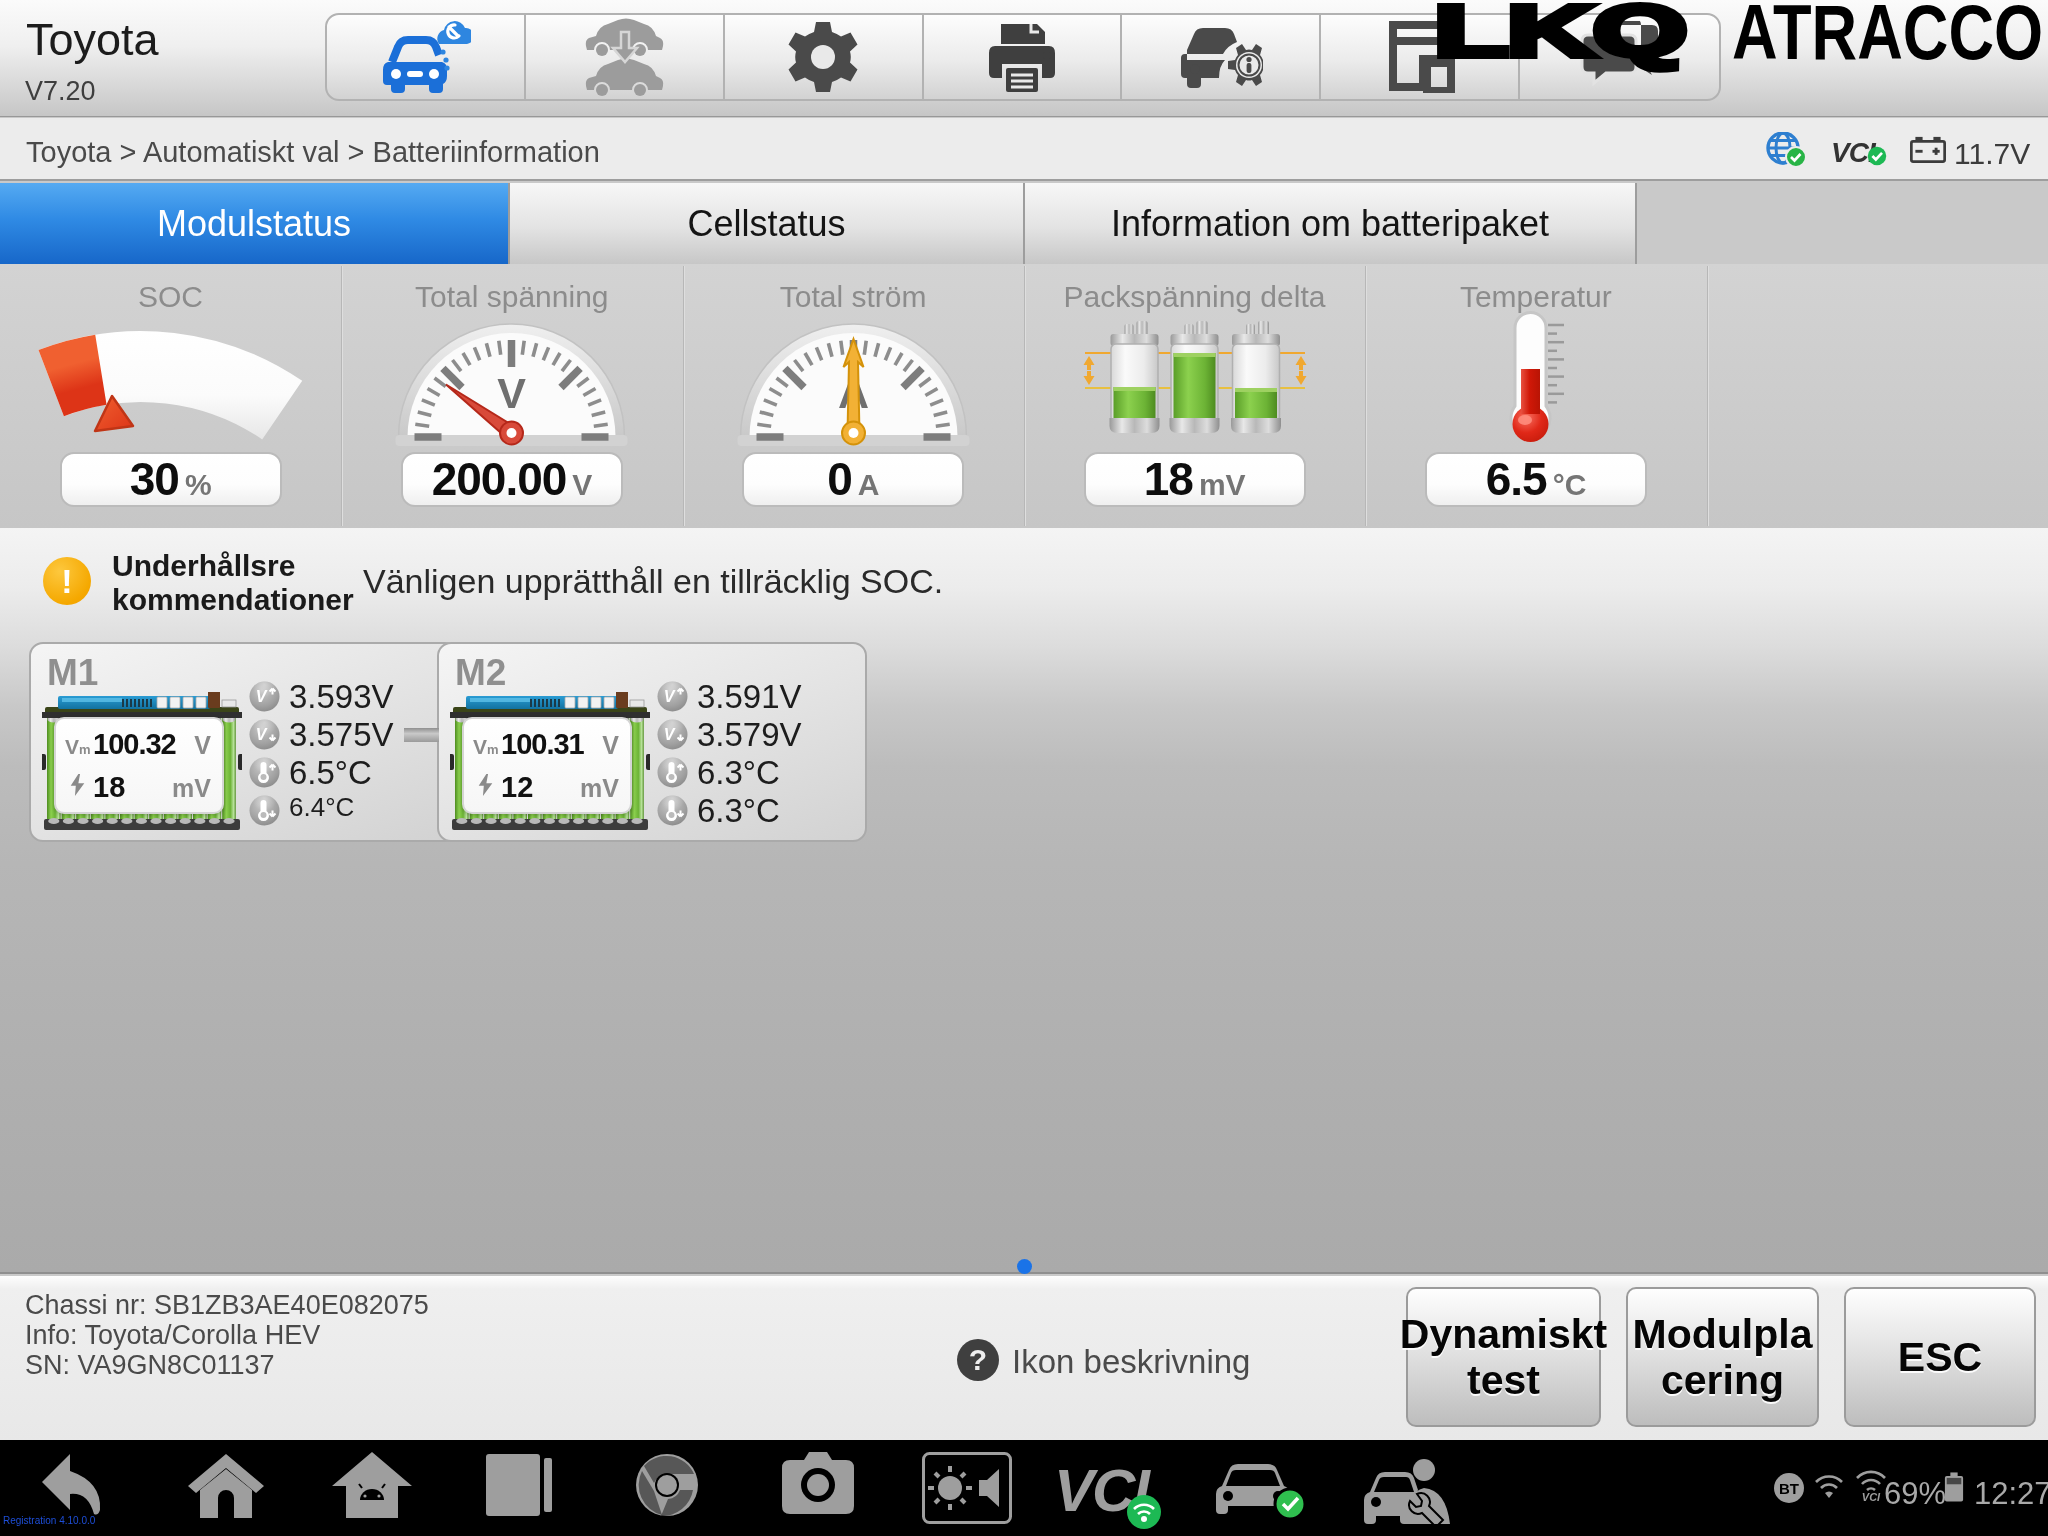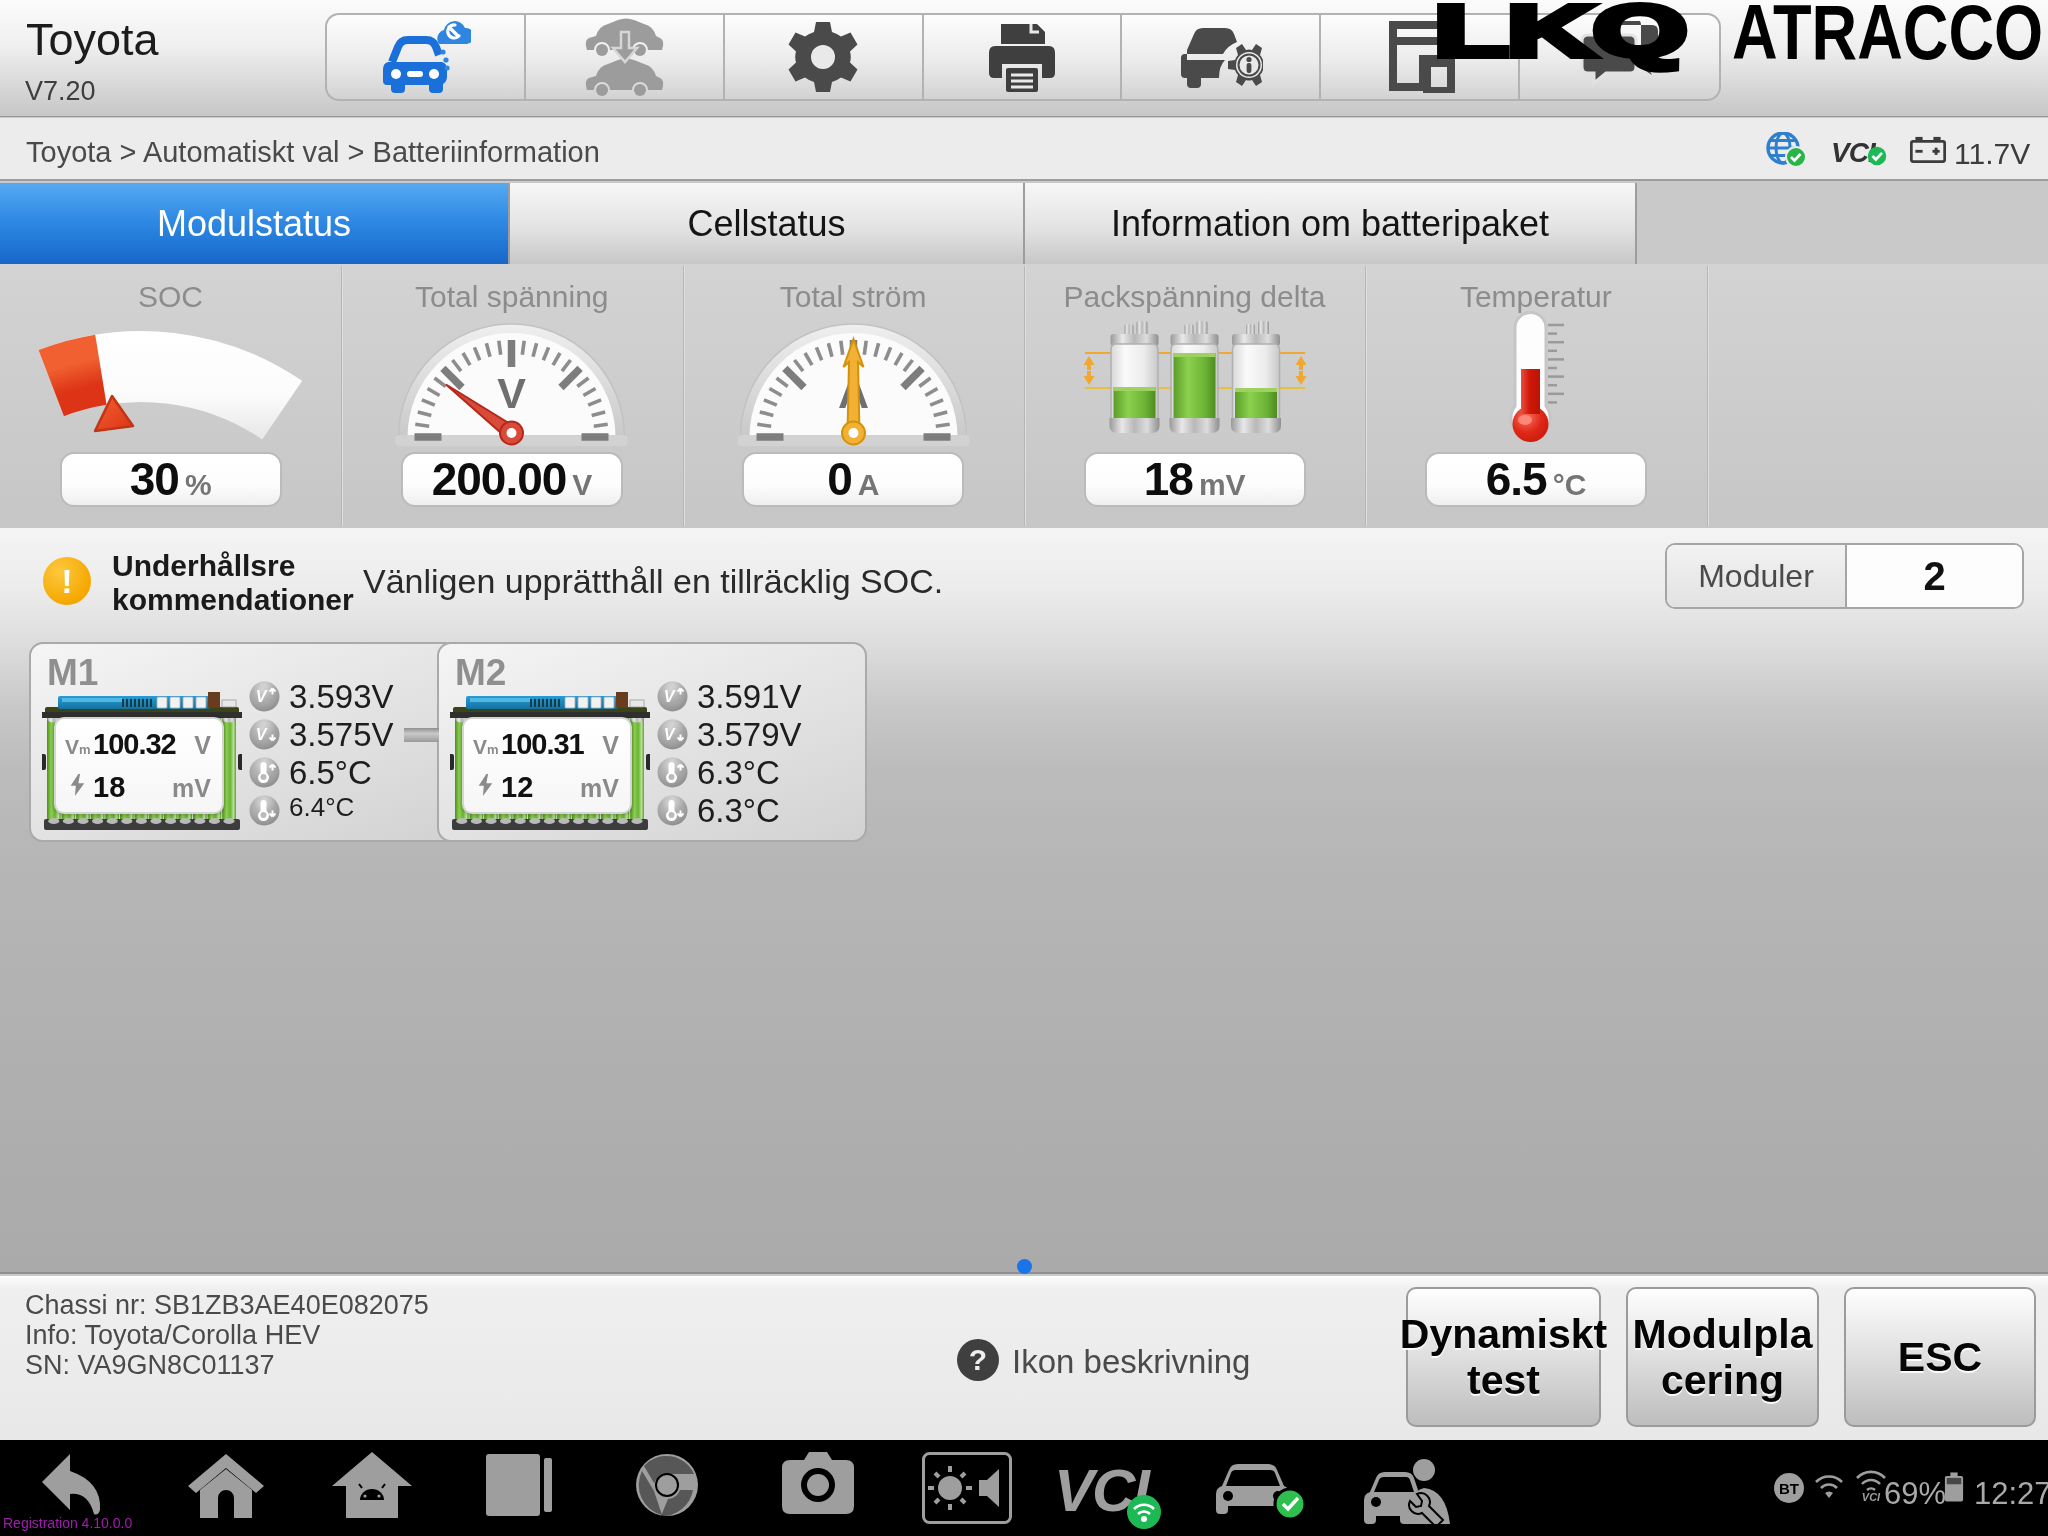--- a/index.html
+++ b/index.html
@@ -38,21 +38,21 @@
 #pagedot{left:1017px;top:1259px;width:15px;height:15px;border-radius:50%;background:#1a73e8}
 
 #infobar{left:0;top:1276px;width:2048px;height:164px;background:linear-gradient(#fdfdfd,#efefef 8%,#e8e8e8)}
 .infoline{left:25px;font-size:27px;color:#4a4a4a}
 #qmark{left:957px;top:1339px;width:42px;height:42px;border-radius:50%;background:#3f3f3f;color:#eee;text-align:center;font-size:30px;font-weight:bold;line-height:42px}
 #ikontext{left:1012px;top:1343px;font-size:33px;color:#4a4a4a}
 .bbtn{top:1287px;height:140px;border:2px solid #9b9b9b;border-radius:10px;background:linear-gradient(#fefefe,#e2e2e2 45%,#bdbdbd);display:flex;align-items:center;justify-content:center;text-align:center;font-size:41px;font-weight:bold;color:#050505;line-height:46px;text-shadow:0 2px 0 rgba(255,255,255,.9)}
 
 #navbar{left:0;top:1440px;width:2048px;height:96px;background:#000}
 .nico{position:absolute;top:1452px}
-#regtext{left:3px;top:1515px;font-size:14px;color:#a21caf}
+#regtext{left:3px;top:1515px;font-size:10px;color:#1d4ed8}
 .nvtext{position:absolute;font-size:31px;color:#a9a9a9}
 </style></head><body>
 <div id="stage">
 
 <div class="abs" id="topbar"></div>
 <div class="abs" style="left:26px;top:14px;font-size:45px;color:#1c1c1c">Toyota</div>
 <div class="abs" style="left:25px;top:76px;font-size:27px;color:#3e3e3e">V7.20</div>
 <div class="abs" id="toolbar">
       <div class="tbtn">
         <svg width="92" height="74" viewBox="0 0 92 74">
@@ -329,24 +329,20 @@
     </svg>
 <div class="abs vbox" style="left:59.7px"><b>30</b><span style="color:#757575"> %</span></div>
 <div class="abs vbox" style="left:401px"><b>200.00</b><span style="color:#757575"> V</span></div>
 <div class="abs vbox" style="left:742.3px"><b>0</b><span style="color:#757575"> A</span></div>
 <div class="abs vbox" style="left:1083.7px"><b>18</b><span style="color:#757575"> mV</span></div>
 <div class="abs vbox" style="left:1425px"><b>6.5</b><span style="color:#757575"> °C</span></div>
 <div class="abs" id="content"></div>
 <div class="abs" id="warnico">!</div>
 <div class="abs" id="warntitle">Underhållsre<br>kommendationer</div>
 <div class="abs" id="warnmsg">Vänligen upprätthåll en tillräcklig SOC.</div>
-<div class="abs" id="modbox">
-      <div class="l">Moduler</div>
-      <div class="r">2</div>
-    </div>
 <svg width="0" height="0" style="position:absolute">
       <defs>
 <radialGradient id="cg" cx="0.42" cy="0.3" r="0.95">
           <stop offset="0" stop-color="#c8c8c8"></stop>
           <stop offset="0.55" stop-color="#a0a0a0"></stop>
           <stop offset="1" stop-color="#757575"></stop>
         </radialGradient>
 <radialGradient id="gloss" cx="0.5" cy="0.1" r="0.42">
           <stop offset="0" stop-color="#ffffff" stop-opacity="0.38"></stop>
           <stop offset="1" stop-color="#ffffff" stop-opacity="0"></stop>

